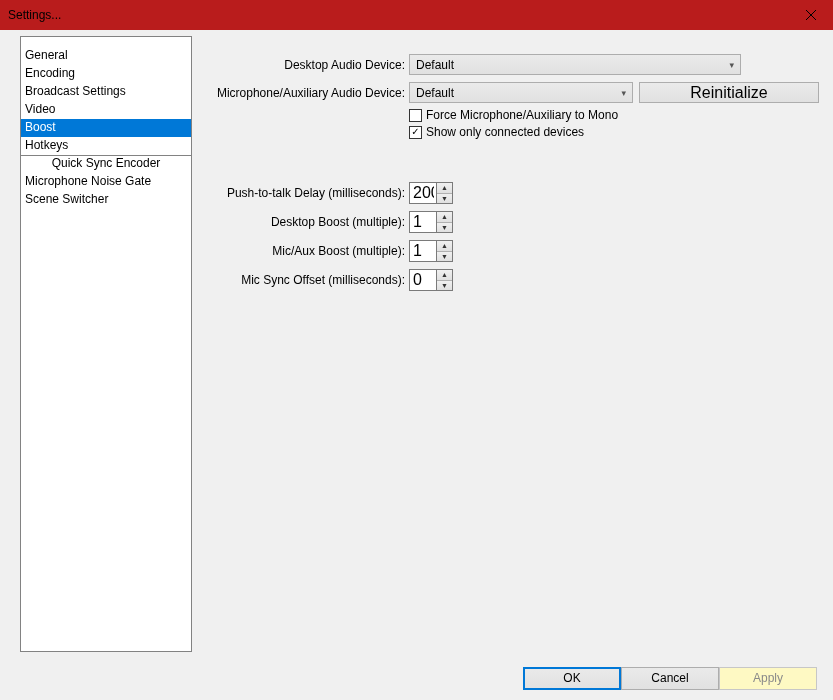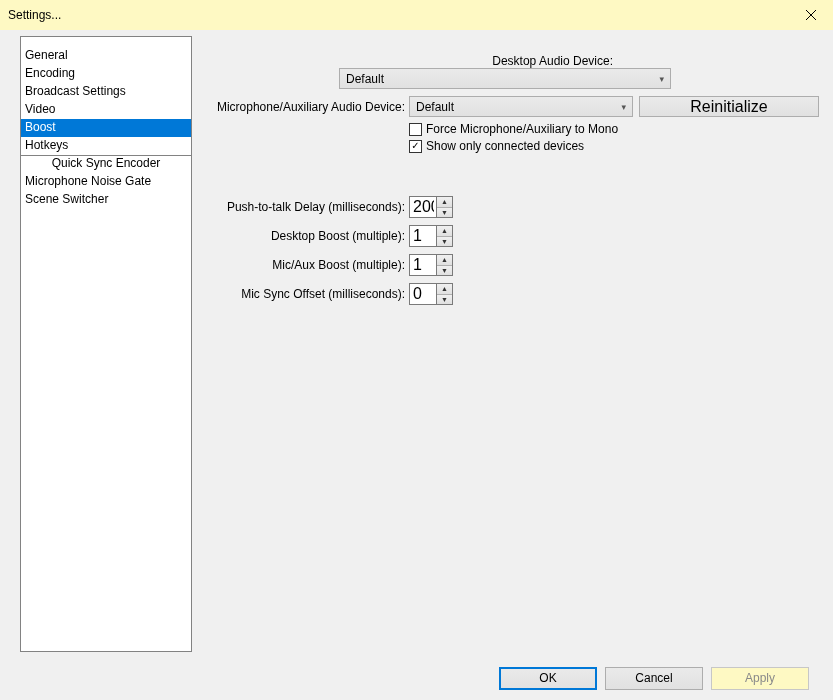--- a/index.html
+++ b/index.html
@@ -12,21 +12,21 @@
     background: #f0f0f0;
     color: #000;
     overflow: hidden;
   }
   .titlebar {
     height: 30px;
     display: flex;
     align-items: center;
     justify-content: space-between;
     padding-left: 8px;
-    background: #fef9c3;
+    background: #b91c1c;
   }
   .titlebar-title { font-size: 12px; }
   .close-btn {
     width: 45px;
     height: 30px;
     display: flex;
     align-items: center;
     justify-content: center;
     font-size: 13px;
   }
@@ -155,22 +155,21 @@
   }
   .spinner .arrows div:first-child { border-bottom: 1px solid #b0b0b0; }
 
   .button-bar {
     position: absolute;
     bottom: 0; left: 0; right: 0;
     height: 44px;
     display: flex;
     justify-content: flex-end;
     align-items: center;
-    padding-right: 24px;
-    gap: 8px;
+    padding-right: 16px;
   }
   .button-bar .dlg-btn {
     width: 98px;
     height: 23px;
     border: 1px solid #adadad;
     background: linear-gradient(#eaeaea,#e1e1e1);
     display: flex;
     align-items: center;
     justify-content: center;
     font-size: 12px;
@@ -201,21 +200,21 @@
       <div class="sidebar-item">Video</div>
       <div class="sidebar-item selected">Boost</div>
       <div class="sidebar-item">Hotkeys</div>
       <div class="sidebar-item sidebar-sep">Quick Sync Encoder</div>
       <div class="sidebar-item">Microphone Noise Gate</div>
       <div class="sidebar-item">Scene Switcher</div>
     </div>
 
   <div class="main">
 
-    <div class="row" style="margin-top:18px;flex-direction:column;">
+    <div class="row" style="margin-top:18px;">
       <span class="lbl">Desktop Audio Device:</span>
       <div class="combo" style="width:332px;">
         <span>Default</span>
         <span class="chev">▾</span>
       </div>
     </div>
 
     <div class="row">
       <span class="lbl">Microphone/Auxiliary Audio Device:</span>
       <div class="combo" style="width:224px;">

